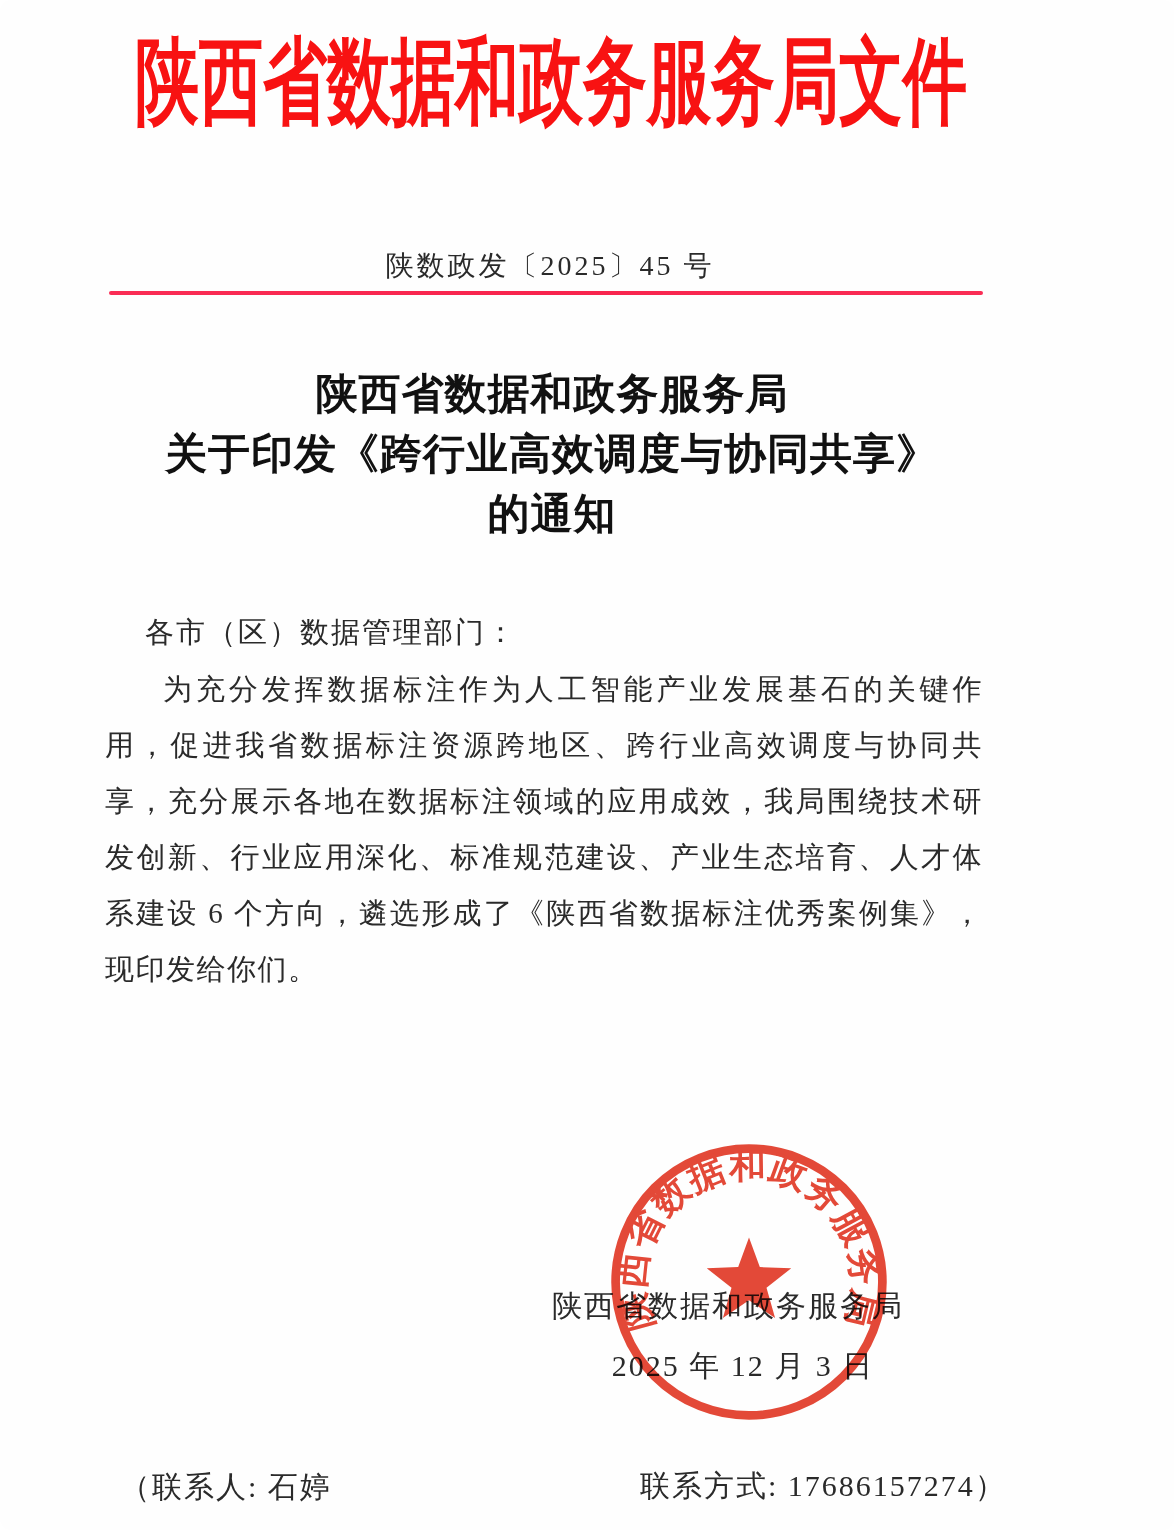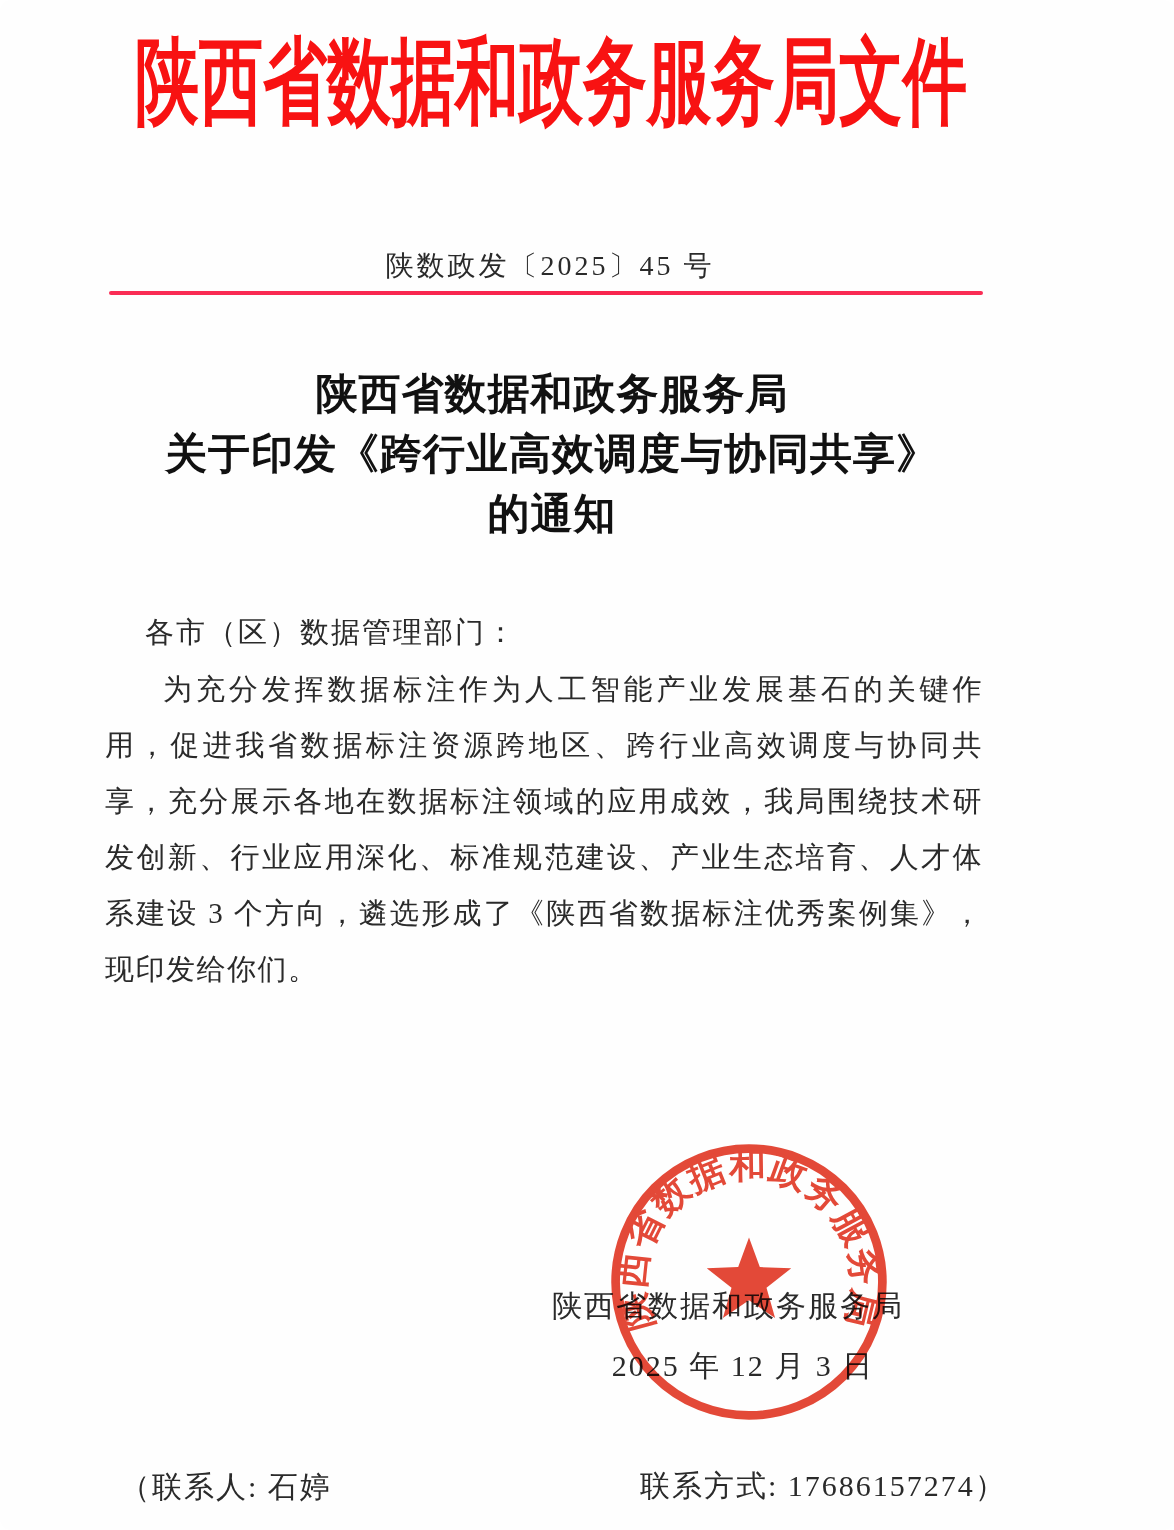--- a/index.html
+++ b/index.html
@@ -152,21 +152,21 @@
   <div class="red-line"></div>
 
   <div class="doc-title">
     <div>陕西省数据和政务服务局</div>
     <div>关于印发《跨行业高效调度与协同共享》</div>
     <div>的通知</div>
   </div>
 
   <div class="salutation">各市（区）数据管理部门：</div>
 
-  <div class="body-text">为充分发挥数据标注作为人工智能产业发展基石的关键作用，促进我省数据标注资源跨地区、跨行业高效调度与协同共享，充分展示各地在数据标注领域的应用成效，我局围绕技术研发创新、行业应用深化、标准规范建设、产业生态培育、人才体系建设 3 个方向，遴选形成了《陕西省数据标注优秀案例集》，现印发给你们。</div>
+  <div class="body-text">为充分发挥数据标注作为人工智能产业发展基石的关键作用，促进我省数据标注资源跨地区、跨行业高效调度与协同共享，充分展示各地在数据标注领域的应用成效，我局围绕技术研发创新、行业应用深化、标准规范建设、产业生态培育、人才体系建设 6 个方向，遴选形成了《陕西省数据标注优秀案例集》，现印发给你们。</div>
 
   <div class="signature-org">陕西省数据和政务服务局</div>
 
   <div class="signature-date">2025 年 12 月 3 日</div>
 
   <svg class="seal" viewBox="0 0 300 300">
     <circle cx="150" cy="150" r="138" fill="none" stroke="#e23b28" stroke-width="9"></circle>
     <polygon fill="#e23b28" points="150,104 161.2,134.6 193.7,135.8 168.1,155.9 177,187.2 150,169 123,187.2 131.9,155.9 106.3,135.8 138.8,134.6"></polygon>
     <defs>
       <path id="sealTextArc" d="M 52.1 195.6 A 108 108 0 1 1 247.9 195.6" fill="none"></path>

